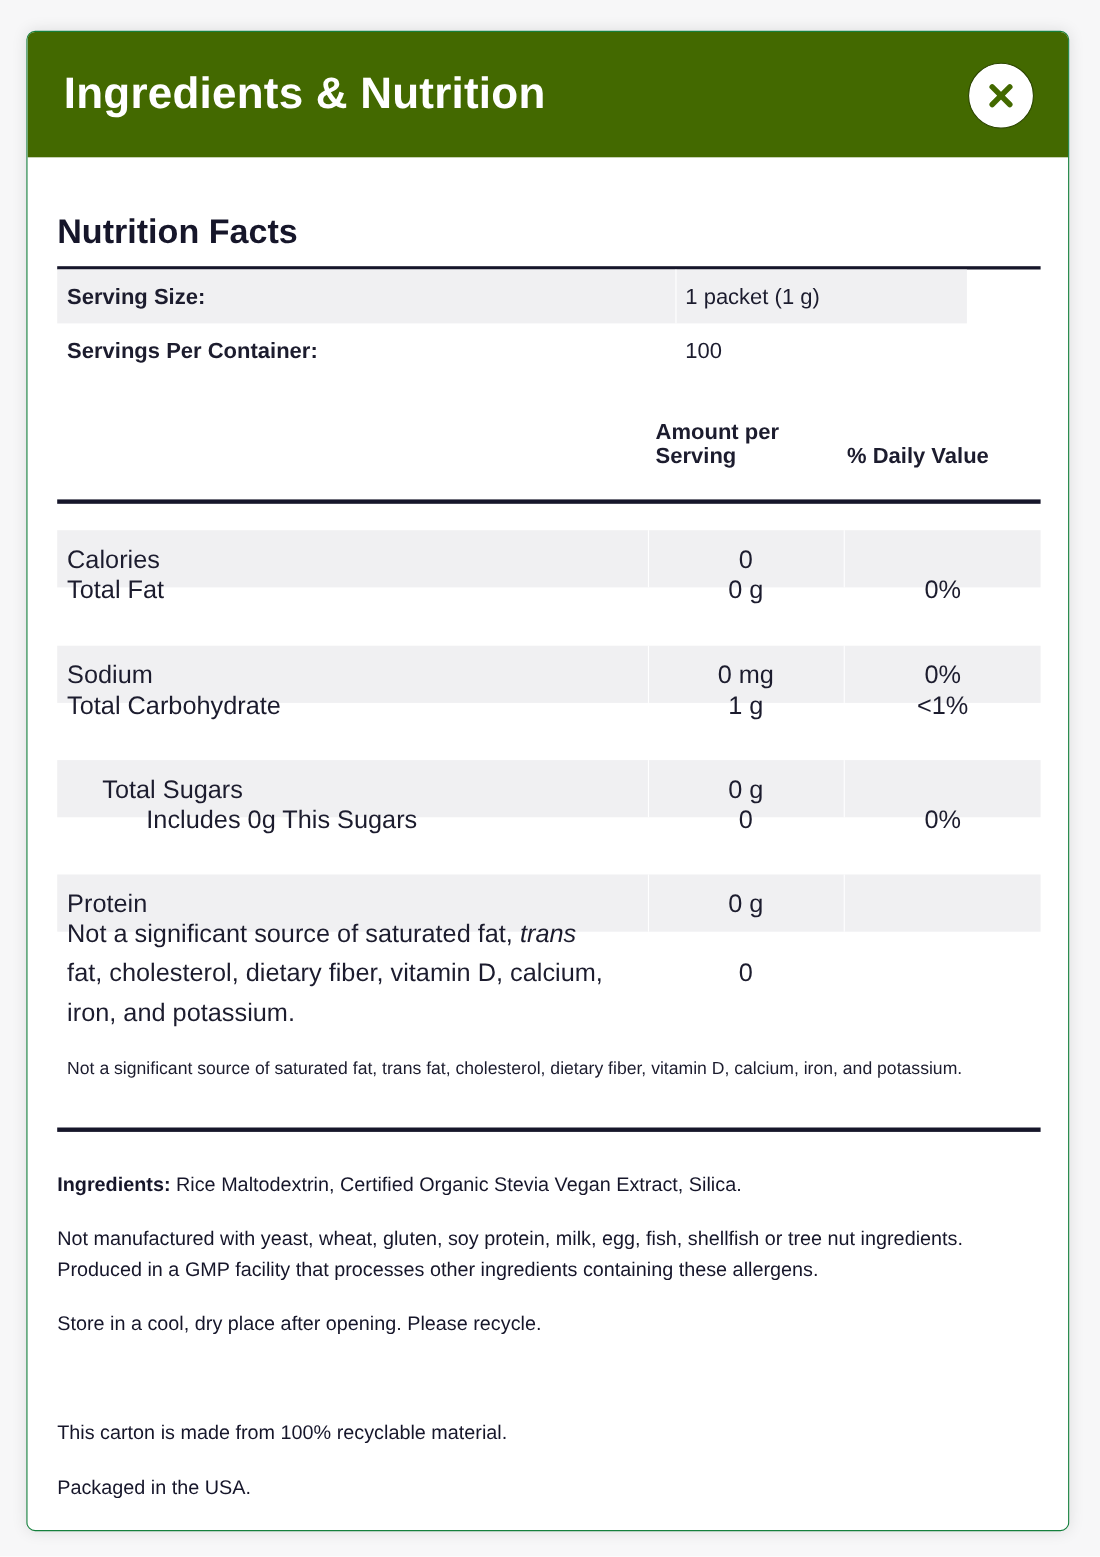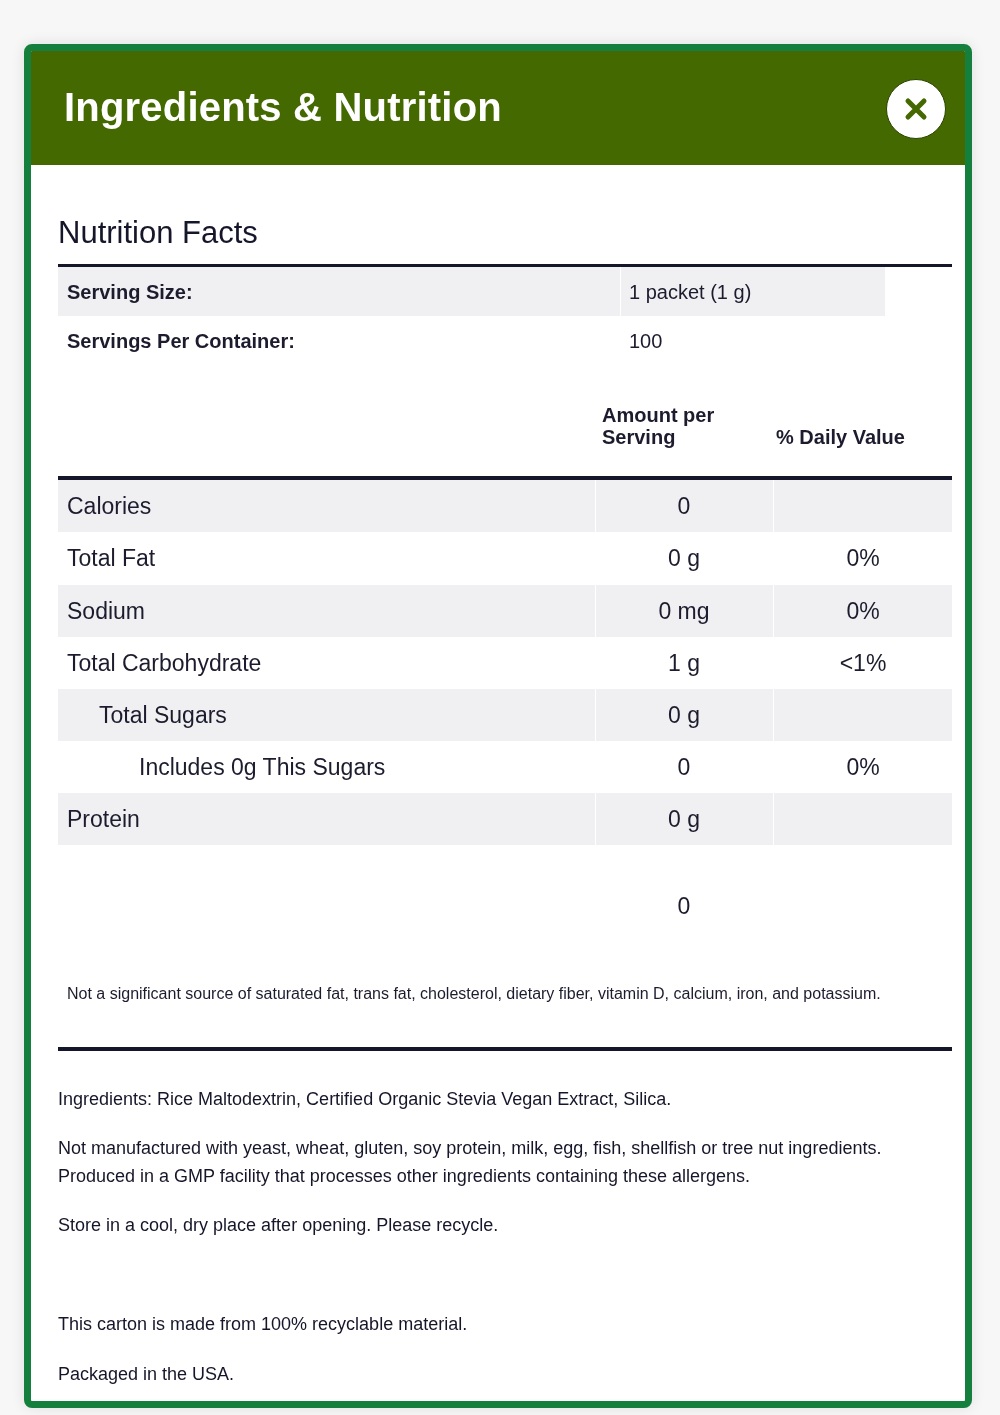--- a/index.html
+++ b/index.html
@@ -2,58 +2,58 @@
 <html><head>
 <meta charset="utf-8">
 <style>
   html, body { margin: 0; padding: 0; }
   body {
     width: 1000px; height: 1415px; background: #f7f7f8;
     font-family: "Liberation Sans", sans-serif; color: #1c1c2e;
     position: relative; overflow: hidden;
   }
   .modal {
-    position: absolute; left: 24px; top: 44px; width: 948px; height: 1364px;
+    position: absolute; left: 24px; top: 28px; width: 948px; height: 1364px;
     background: #fff; border-radius: 8px; overflow: hidden;
-    box-shadow: 0 0 14px rgba(0,0,0,0.10); border: 7px solid #15803d; box-sizing: border-box;
+    box-shadow: 0 0 14px rgba(0,0,0,0.10); border: 1px solid #15803d; box-sizing: border-box;
   }
   .header {
     height: 114px; background: #436900; position: relative;
   }
   .header h1 {
     margin: 0; position: absolute; left: 33px; top: 34px;
     color: #fff; font-size: 40px; font-weight: bold; letter-spacing: 0.2px;
   }
   .close-btn {
     position: absolute; left: 855px; top: 28px; width: 60px; height: 60px;
     border-radius: 50%; background: #fff; border: 1px solid #2c4500;
     box-sizing: border-box; cursor: pointer;
   }
   .close-btn svg { position: absolute; left: 17px; top: 17px; }
   .nf-title {
-    margin: 0; position: absolute; left: 27px; top: 164px; font-size: 31px; font-weight: normal; color: #16162a;
+    margin: 0; position: absolute; left: 27px; top: 164px; font-size: 31px; font-weight: bold; color: #16162a;
   }
   .top-rule { position: absolute; left: 27px; top: 213px; width: 894px; height: 3px; background: #16162a; }
   .srow { position: absolute; left: 27px; width: 827px; height: 49px; font-size: 20px; }
   .srow .lbl { position: absolute; left: 9px; top: 14px; font-weight: bold; }
   .srow .val { position: absolute; left: 571px; top: 14px; }
   .srow.shade { background: #f0f0f2; }
   .srow .divider { position: absolute; left: 562px; top: 0; width: 1px; height: 100%; background: #fff; }
   .colhead { position: absolute; top: 353px; font-size: 20px; font-weight: bold; text-align: left; line-height: 22px; }
   .thick-rule { position: absolute; left: 27px; width: 894px; height: 4px; background: #16162a; }
   .nrow { position: absolute; left: 27px; width: 894px; height: 52px; font-size: 23px; }
-  .nrow.shade { background: #f0f0f2; }
+  .nrow.shade { background: #f0f0f2; margin-top: 24px; }
   .nrow .name { position: absolute; top: 13px; }
   .nrow .amt { position: absolute; left: 537px; width: 178px; top: 13px; text-align: center; }
   .nrow .dv { position: absolute; left: 716px; width: 178px; top: 13px; text-align: center; }
   .vline { position: absolute; width: 1px; background: #fff; top: 0; bottom: 0; }
   .note-row { position: absolute; left: 27px; width: 894px; font-size: 23px; line-height: 36px; }
   .footnote { position: absolute; left: 36px; top: 927px; width: 880px; font-size: 16px; line-height: 31px; }
   .para { position: absolute; left: 27px; font-size: 18px; line-height: 28px; color: #16162a; width: 900px; }
-  .para b { font-weight: normal; }
+  .para b { font-weight: bold; }
 </style>
 </head>
 <body>
 
 <div class="modal">
   <div class="header">
     <h1>Ingredients &amp; Nutrition</h1>
     <div class="close-btn">
       <svg width="24" height="24" viewBox="0 0 24 24">
         <path d="M4 4 L20 20 M20 4 L4 20" stroke="#436900" stroke-width="5" stroke-linecap="round"></path>
@@ -117,20 +117,25 @@
   </div>
   <div class="nrow shade" style="top:742px">
     <span class="name" style="left:9px">Protein</span>
     <div class="vline" style="left:537px"></div>
       <div class="vline" style="left:715px"></div>
     <span class="amt">0 g</span>
     <span class="dv"></span>
   </div>
 
   <div class="note-row" style="top:801px;height:110px">
+    <div style="position:absolute;left:9px;top:0;width:520px">
+      <span>Not a significant source of saturated fat, </span><i>trans</i><br>
+      <span>fat, cholesterol, dietary fiber, vitamin D, calcium,</span><br>
+      <span>iron, and potassium.</span>
+    </div>
     <span style="position:absolute;left:537px;width:178px;top:36px;text-align:center">0</span>
   </div>
 
   <div class="footnote">Not a significant source of saturated fat, trans fat, cholesterol, dietary fiber, vitamin D, calcium, iron, and potassium.</div>
 
   <div class="thick-rule" style="top:996px"></div>
 
   <div class="para" style="top:1034px">
     <b>Ingredients:</b><span> Rice Maltodextrin, Certified Organic Stevia Vegan Extract, Silica.</span>
   </div>

